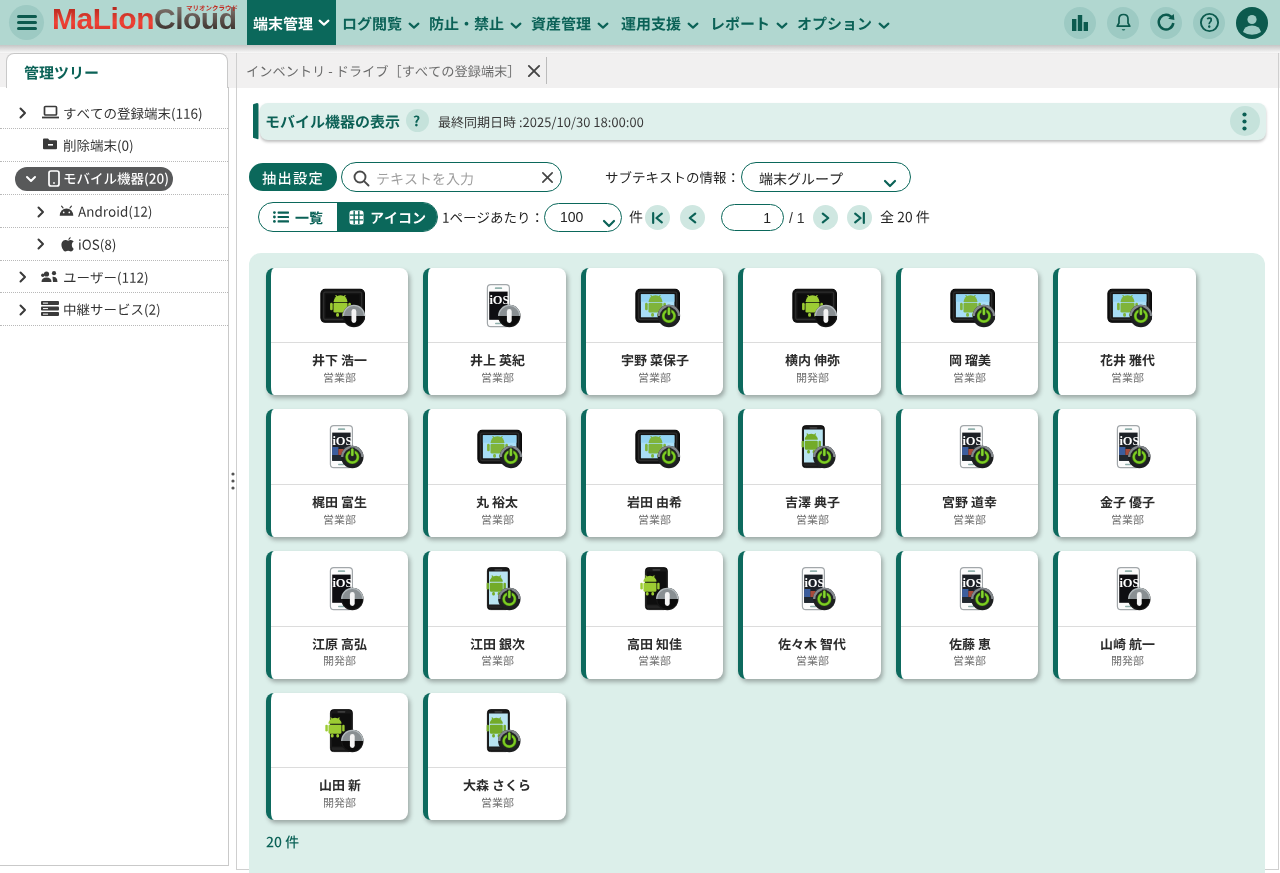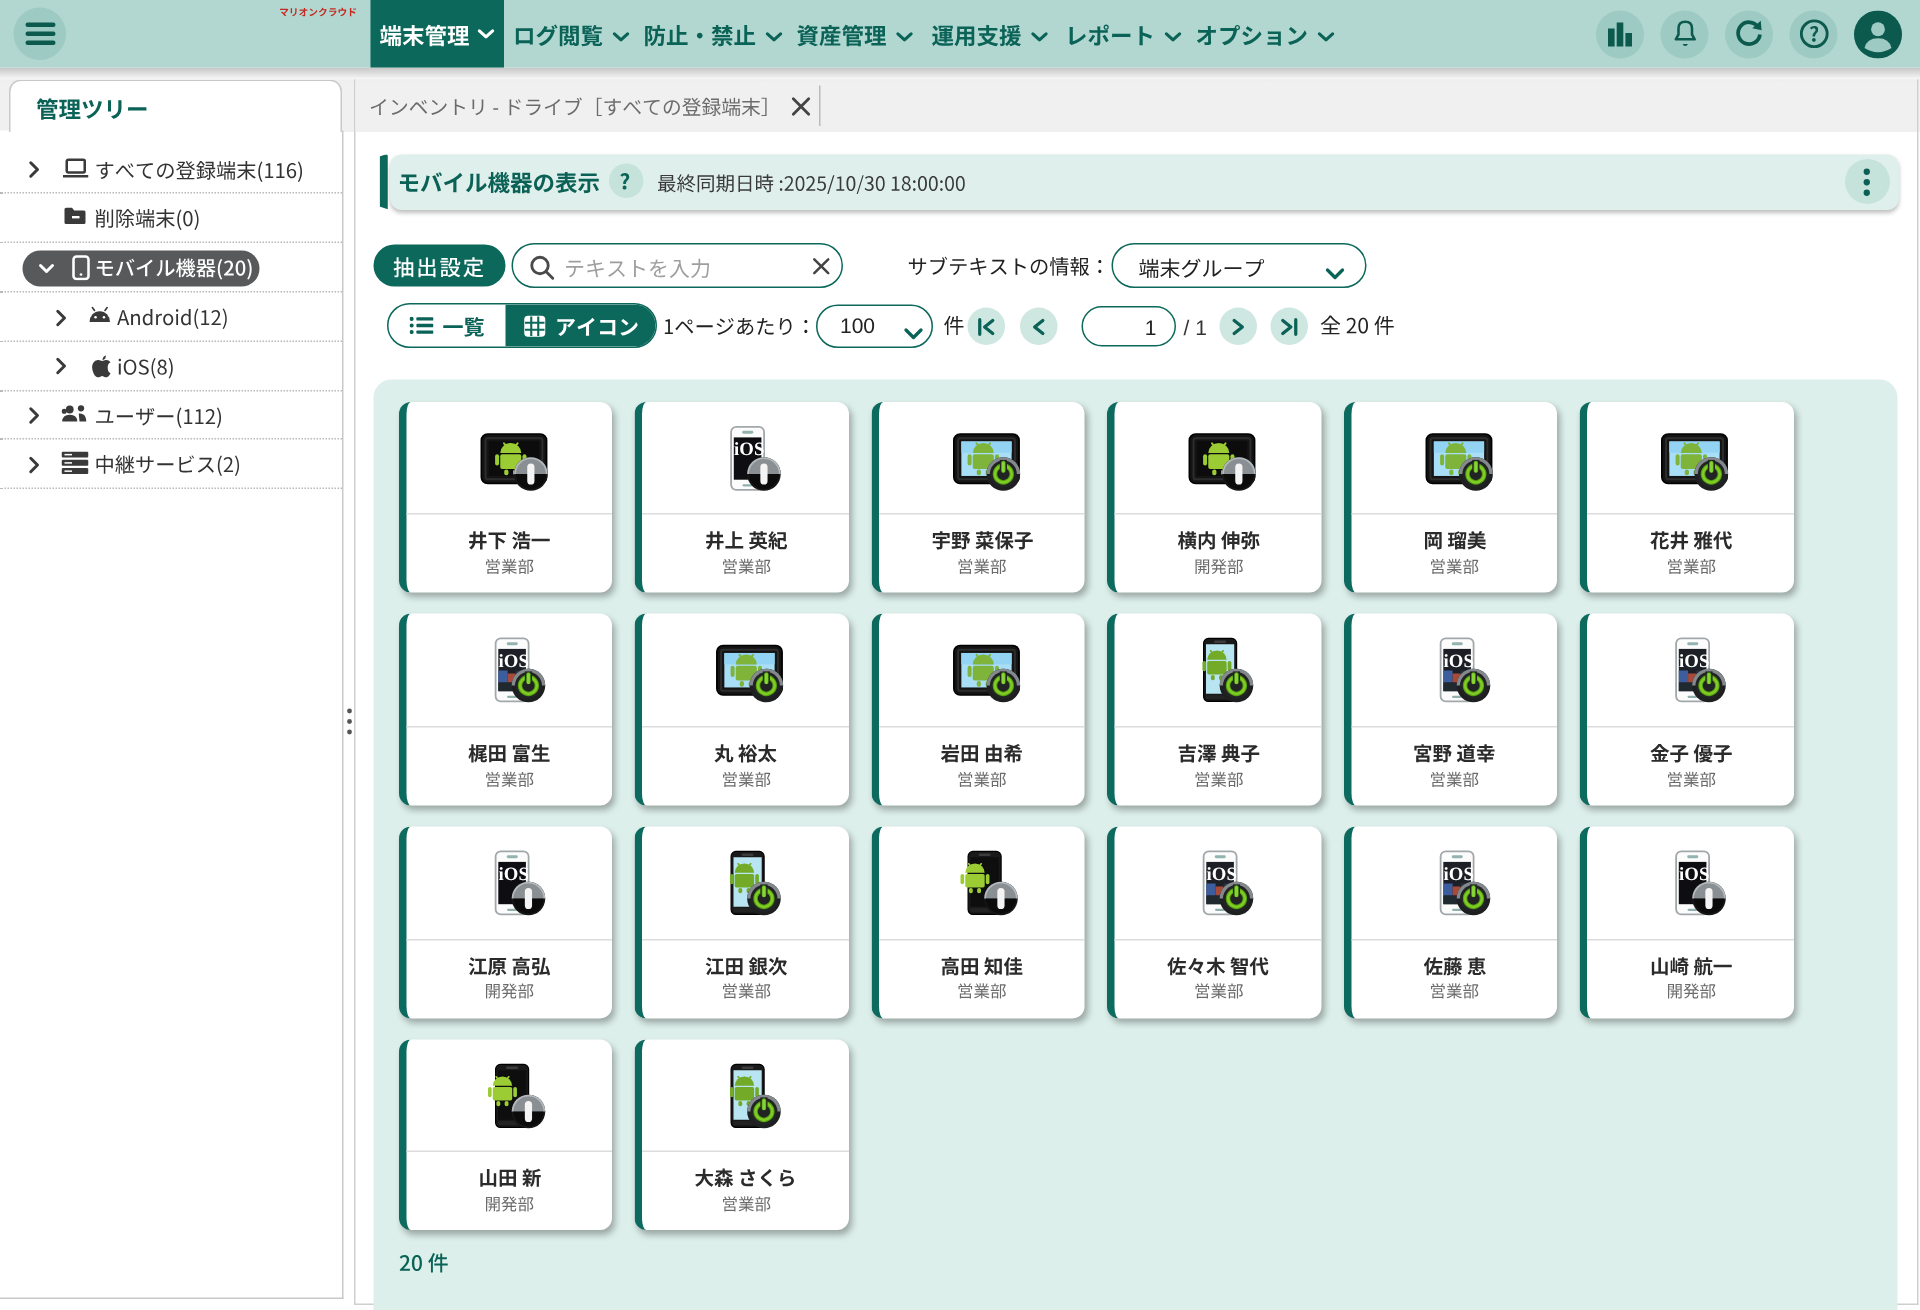--- a/index.html
+++ b/index.html
@@ -40,20 +40,21 @@
 </style></head>
 <body>
 <div class="tabstrip"></div>
 <div class="shadowstrip"></div>
 <div class="topbar">
   <div class="hamb">
       <i style="top:10px"></i>
       <i style="top:16px"></i>
       <i style="top:22px"></i>
     </div>
+  <div style="position:absolute;left:52px;top:2px;font-weight:bold;font-size:30px;letter-spacing:-0.5px"><span style="background:linear-gradient(#a31f15,#ef4437 62%,#d02b1f);-webkit-background-clip:text;color:transparent">MaLion</span><span style="background:linear-gradient(#8d827b,#2f2621);-webkit-background-clip:text;color:transparent">Cloud</span></div>
   <div style="position:absolute;left:186px;top:3px">
       <svg class="t" width="52.0" height="9.4" viewBox="0 0 52.0 9.4">
         <path fill="#c32a21" d="M2.8 6.5C3.2 7 3.7 7.6 4 7.9L4.8 7.3C4.5 7 4.1 6.6 3.8 6.2C4.7 5.5 5.5 4.4 6 3.7C6 3.6 6.1 3.5 6.2 3.4L5.5 2.9C5.4 2.9 5.2 2.9 4.9 2.9C4.2 2.9 1.7 2.9 1.3 2.9C1.1 2.9 0.8 2.9 0.6 2.9L0.6 3.8C0.7 3.8 1.1 3.7 1.3 3.7C1.8 3.7 4.2 3.7 4.8 3.7C4.5 4.3 3.9 5 3.1 5.6C2.7 5.3 2.3 4.9 2 4.7L1.3 5.3C1.7 5.5 2.4 6.1 2.8 6.5ZM11.7 2.5L10.7 2.5C10.8 2.6 10.8 2.8 10.8 3.1C10.8 3.4 10.8 4 10.8 4.3C10.8 5.4 10.7 5.8 10.2 6.3C9.9 6.8 9.3 7 8.7 7.1L9.4 7.9C9.8 7.7 10.5 7.4 10.9 6.9C11.4 6.4 11.7 5.8 11.7 4.4C11.7 4.1 11.7 3.4 11.7 3.1C11.7 2.8 11.7 2.6 11.7 2.5ZM8.7 2.5L7.8 2.5C7.8 2.7 7.8 2.9 7.8 3C7.8 3.3 7.8 4.8 7.8 5.2C7.8 5.4 7.8 5.6 7.8 5.8L8.7 5.8C8.7 5.6 8.7 5.4 8.7 5.2C8.7 4.8 8.7 3.3 8.7 3C8.7 2.8 8.7 2.7 8.7 2.5ZM13.4 6.5L14 7.1C15 6.6 16.1 5.7 16.6 4.9L16.7 6.7C16.7 6.9 16.6 7 16.4 7C16.2 7 15.9 6.9 15.6 6.9L15.6 7.7C16 7.8 16.4 7.8 16.8 7.8C17.3 7.8 17.5 7.5 17.5 7.1L17.4 4.2L18.3 4.2C18.4 4.2 18.7 4.2 18.9 4.2L18.9 3.4C18.7 3.4 18.4 3.4 18.2 3.4L17.4 3.4L17.4 3C17.4 2.7 17.4 2.5 17.4 2.3L16.5 2.3C16.5 2.5 16.6 2.7 16.6 3L16.6 3.4L14.5 3.4C14.2 3.4 13.9 3.4 13.7 3.4L13.7 4.2C14 4.2 14.2 4.2 14.5 4.2L16.2 4.2C15.7 5 14.7 5.9 13.4 6.5ZM21.1 2.6L20.5 3.2C20.9 3.5 21.7 4.2 22.1 4.6L22.7 3.9C22.4 3.5 21.5 2.9 21.1 2.6ZM20.3 6.9L20.8 7.7C21.7 7.6 22.6 7.2 23.2 6.8C24.3 6.2 25.1 5.3 25.6 4.4L25.1 3.5C24.7 4.4 23.9 5.4 22.7 6C22.1 6.4 21.3 6.7 20.3 6.9ZM29.7 2.4L28.8 2.1C28.7 2.3 28.6 2.6 28.5 2.8C28.2 3.4 27.6 4.2 26.5 4.9L27.2 5.4C27.8 5 28.4 4.4 28.8 3.9L30.6 3.9C30.5 4.3 30.2 5.1 29.7 5.6C29.2 6.3 28.4 6.8 27.1 7.2L27.9 7.9C29.1 7.4 29.9 6.8 30.5 6.1C31.1 5.4 31.5 4.5 31.6 3.9C31.7 3.8 31.8 3.6 31.8 3.5L31.2 3C31 3.1 30.8 3.1 30.6 3.1L29.3 3.1L29.3 3.1C29.4 3 29.6 2.7 29.7 2.4ZM33.9 2.5L33.9 3.4C34.1 3.3 34.4 3.3 34.6 3.3C35 3.3 36.8 3.3 37.1 3.3C37.3 3.3 37.7 3.3 37.8 3.4L37.8 2.5C37.6 2.5 37.3 2.5 37.1 2.5C36.8 2.5 35 2.5 34.6 2.5C34.4 2.5 34.1 2.5 33.9 2.5ZM38.4 4.4L37.8 4C37.7 4.1 37.5 4.1 37.3 4.1C36.9 4.1 34.6 4.1 34.1 4.1C33.9 4.1 33.6 4.1 33.4 4.1L33.4 4.9C33.6 4.9 33.9 4.9 34.1 4.9C34.7 4.9 36.9 4.9 37.2 4.9C37.1 5.2 36.9 5.6 36.6 6C36.1 6.5 35.3 6.9 34.3 7.1L35 7.9C35.8 7.6 36.6 7.2 37.3 6.5C37.8 5.9 38.1 5.3 38.3 4.7C38.3 4.6 38.3 4.5 38.4 4.4ZM44.9 3.6L44.3 3.2C44.2 3.3 44.1 3.3 43.8 3.3L42.7 3.3L42.7 2.8C42.7 2.6 42.7 2.5 42.7 2.2L41.7 2.2C41.8 2.5 41.8 2.6 41.8 2.8L41.8 3.3L40.4 3.3C40.1 3.3 39.9 3.3 39.7 3.3C39.7 3.4 39.7 3.7 39.7 3.8C39.7 4.1 39.7 4.7 39.7 4.9C39.7 5.1 39.7 5.3 39.7 5.5L40.6 5.5C40.6 5.4 40.6 5.2 40.6 5C40.6 4.8 40.6 4.3 40.6 4.1L43.8 4.1C43.7 4.6 43.6 5.3 43.2 5.7C42.9 6.3 42.3 6.6 41.8 6.8C41.5 6.9 41.1 7 40.8 7.1L41.5 7.9C42.7 7.6 43.7 6.9 44.2 5.9C44.5 5.3 44.7 4.7 44.8 4.1C44.8 4 44.9 3.7 44.9 3.6ZM49.9 2.7L49.4 2.9C49.6 3.2 49.8 3.5 50 3.9L50.5 3.6C50.4 3.4 50.1 2.9 49.9 2.7ZM50.8 2.3L50.2 2.6C50.5 2.9 50.6 3.1 50.8 3.5L51.4 3.3C51.2 3 51 2.6 50.8 2.3ZM47.3 7C47.3 7.2 47.3 7.6 47.3 7.9L48.3 7.9C48.3 7.6 48.2 7.2 48.2 7L48.2 5.1C48.9 5.4 49.9 5.7 50.6 6.1L50.9 5.2C50.3 4.9 49.1 4.4 48.2 4.2L48.2 3.2C48.2 3 48.3 2.7 48.3 2.4L47.3 2.4C47.3 2.7 47.3 3 47.3 3.2C47.3 3.8 47.3 6.5 47.3 7Z"></path>
       </svg>
     </div>
   <div class="navsel">
       <svg class="t" width="60.0" height="21.8" viewBox="0 0 60.0 21.8">
         <path fill="#fff" d="M0.8 9.8C1.1 11.2 1.3 13 1.3 14.2L2.7 14C2.7 12.8 2.5 10.9 2.2 9.5ZM5.9 12.6L5.9 18.7L7.5 18.7L7.5 14.1L8.3 14.1L8.3 18.6L9.7 18.6L9.7 14.1L10.5 14.1L10.5 18.6L11.8 18.6L11.8 17.5C12 17.8 12.2 18.4 12.2 18.8C12.9 18.8 13.3 18.8 13.8 18.5C14.2 18.3 14.2 17.8 14.2 17.2L14.2 12.6L10.5 12.6L10.9 11.6L14.5 11.6L14.5 10L5.6 10L5.6 11.6L8.9 11.6L8.7 12.6ZM11.8 14.1L12.6 14.1L12.6 17.2C12.6 17.3 12.6 17.3 12.5 17.3L11.8 17.3ZM6.1 5.4L6.1 9.2L14 9.2L14 5.4L12.3 5.4L12.3 7.7L10.9 7.7L10.9 4.7L9.2 4.7L9.2 7.7L7.8 7.7L7.8 5.4ZM2.3 4.9L2.3 7.5L0.7 7.5L0.7 9.1L5.4 9.1L5.4 7.5L3.9 7.5L3.9 4.9ZM3.7 9.4C3.6 11 3.3 13.2 3 14.5L3.5 14.7C2.3 14.9 1.2 15.2 0.3 15.3L0.7 17.1C2.2 16.7 4.1 16.3 5.8 15.8L5.7 14.2L4.4 14.5C4.7 13.2 5.1 11.3 5.4 9.8ZM21.5 4.6L21.5 6.9L15.9 6.9L15.9 8.7L21.5 8.7L21.5 10.7L16.6 10.7L16.6 12.5L20.6 12.5C19.3 14.1 17.3 15.7 15.4 16.5C15.8 16.9 16.4 17.6 16.7 18.1C18.4 17.2 20.2 15.6 21.5 13.9L21.5 18.7L23.4 18.7L23.4 13.8C24.8 15.5 26.5 17.1 28.3 18C28.6 17.5 29.2 16.8 29.7 16.4C27.7 15.6 25.7 14.1 24.4 12.5L28.5 12.5L28.5 10.7L23.4 10.7L23.4 8.7L29.2 8.7L29.2 6.9L23.4 6.9L23.4 4.6ZM33.4 10.8L33.4 18.8L35.1 18.8L35.1 18.4L41.1 18.4L41.1 18.8L42.9 18.8L42.9 14.9L35.1 14.9L35.1 14.2L41.7 14.2L41.7 10.8ZM41.1 17L35.1 17L35.1 16.2L41.1 16.2ZM38.7 4.5C38.4 5.3 37.9 6.1 37.3 6.7L37.3 5.7L33.9 5.7L34.3 5L32.6 4.5C32.2 5.7 31.3 6.9 30.4 7.6C30.8 7.8 31.5 8.3 31.9 8.6C32.3 8.2 32.7 7.7 33.1 7.1L33.3 7.1C33.6 7.6 33.9 8.2 34 8.6L35.6 8.1C35.5 7.8 35.3 7.5 35.1 7.1L36.9 7.1L36.5 7.4L37.3 7.8L36.6 7.8L36.6 8.8L31.1 8.8L31.1 11.8L32.7 11.8L32.7 10.2L42.3 10.2L42.3 11.8L44.1 11.8L44.1 8.8L38.3 8.8L38.3 8C38.6 7.8 38.9 7.5 39.1 7.1L40 7.1C40.4 7.6 40.8 8.2 40.9 8.6L42.6 8.1C42.5 7.8 42.2 7.5 42 7.1L44.4 7.1L44.4 5.7L40.1 5.7C40.2 5.5 40.3 5.2 40.4 4.9ZM35.1 12.1L39.9 12.1L39.9 12.9L35.1 12.9ZM52.7 9.5L54.3 9.5L54.3 10.8L52.7 10.8ZM55.8 9.5L57.2 9.5L57.2 10.8L55.8 10.8ZM52.7 6.8L54.3 6.8L54.3 8.1L52.7 8.1ZM55.8 6.8L57.2 6.8L57.2 8.1L55.8 8.1ZM49.9 16.6L49.9 18.3L59.6 18.3L59.6 16.6L55.9 16.6L55.9 15.2L59.1 15.2L59.1 13.6L55.9 13.6L55.9 12.3L59 12.3L59 5.3L51.1 5.3L51.1 12.3L54.1 12.3L54.1 13.6L51 13.6L51 15.2L54.1 15.2L54.1 16.6ZM45.4 15.5L45.8 17.4C47.2 16.9 49 16.3 50.7 15.7L50.4 14L48.9 14.5L48.9 11.5L50.3 11.5L50.3 9.8L48.9 9.8L48.9 7.2L50.5 7.2L50.5 5.5L45.5 5.5L45.5 7.2L47.2 7.2L47.2 9.8L45.7 9.8L45.7 11.5L47.2 11.5L47.2 15Z"></path>
       </svg>
       <svg width="12" height="8" viewBox="0 0 12 8">

